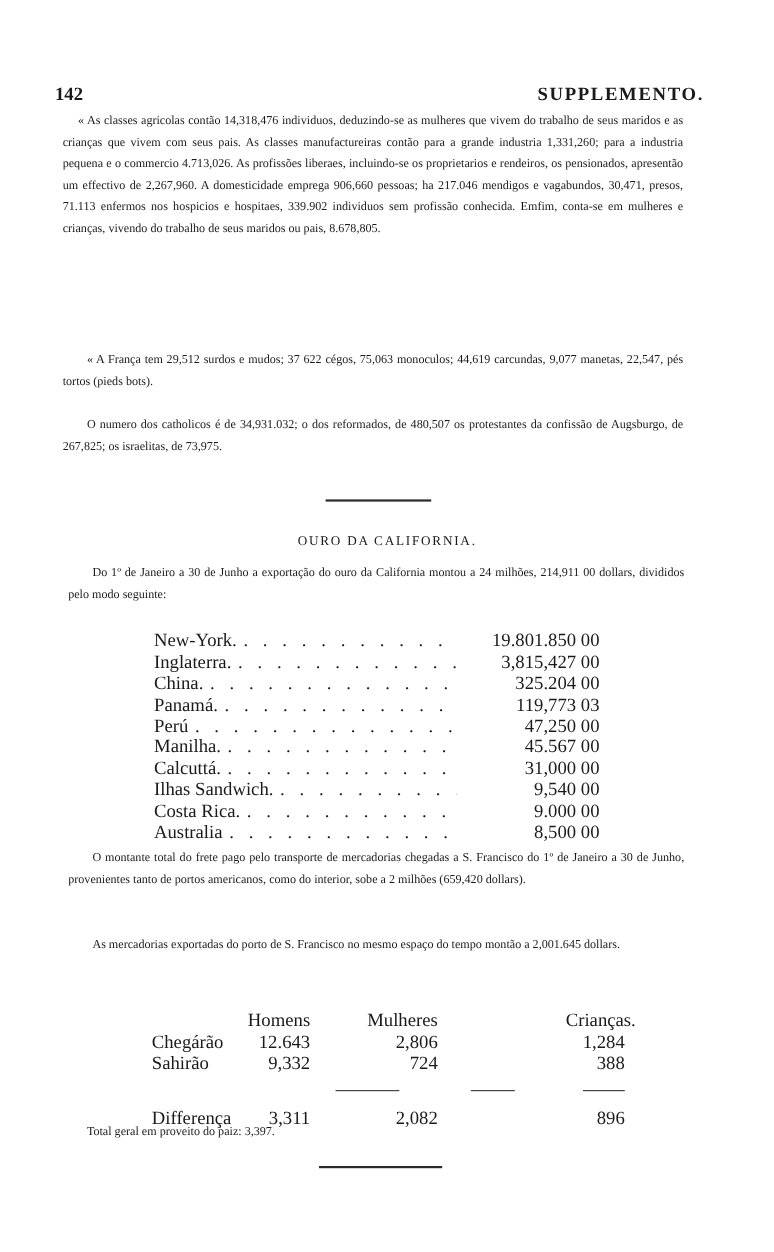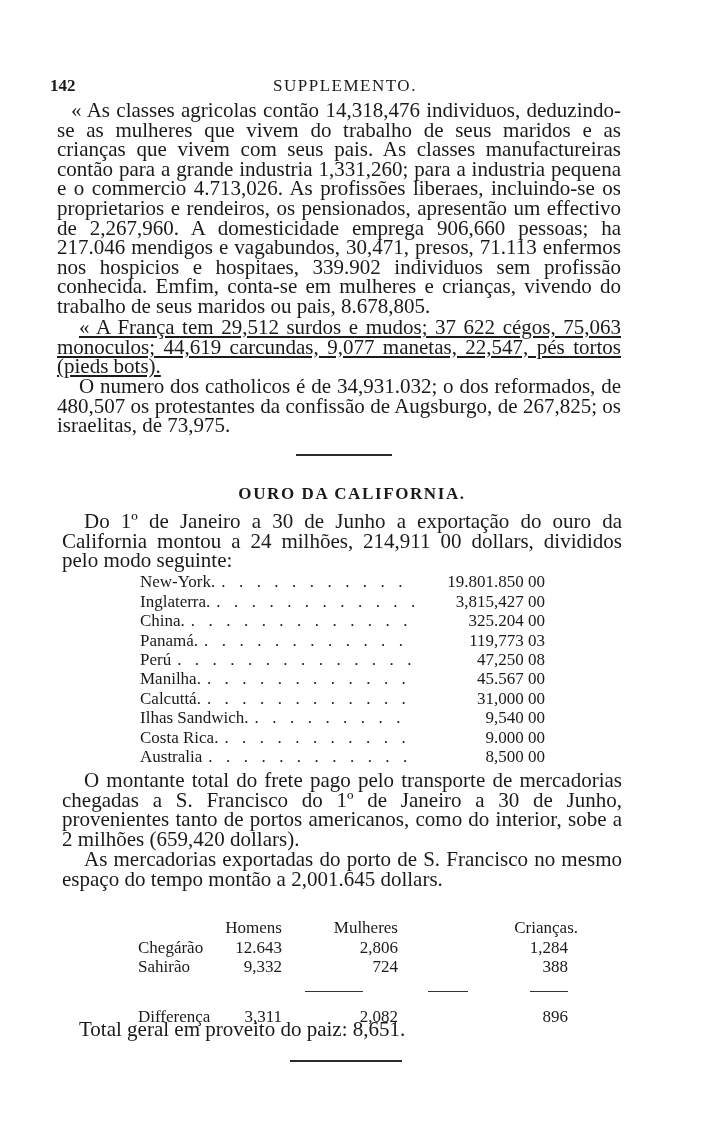--- a/index.html
+++ b/index.html
@@ -1,27 +1,27 @@
 <!DOCTYPE html>
 <html><head>
 <meta charset="utf-8">
 <style>
   html, body { margin: 0; padding: 0; background: #ffffff; }
   body { width: 704px; height: 1138px; position: relative; overflow: hidden;
          font-family: "Liberation Serif", "DejaVu Serif", serif; color: #1a1a1a; }
   .page { position: absolute; left: 0; top: 0; width: 704px; height: 1008px; }
   .runhead { position: absolute; top: 76px; left: 50px; width: 590px; height: 22px; }
   .pno { position: absolute; left: 0; top: 0; font-size: 17px; font-weight: bold; }
-  .rtitle { position: absolute; left: 0; right: 0; text-align: center; top: 0;
-            font-size: 17px; font-weight: normal; letter-spacing: 1.5px; }
-  .para { position: absolute; left: 57px; width: 564px; font-size: 21px; line-height: 19.6px;
+  .rtitle { position: absolute; left: 0; right: 0; text-align: right; top: 0;
+            font-size: 17px; font-weight: bold; letter-spacing: 1.5px; }
+  .para { position: absolute; left: 57px; width: 564px; font-size: 11px; line-height: 19.6px;
           text-align: justify; margin: 0; }
   .rule { position: absolute; height: 2px; background: #2a2a2a; }
   .sechead { position: absolute; left: 0; width: 704px; text-align: center; top: 484px;
-             font-size: 17px; letter-spacing: 1.6px; font-weight: bold; }
+             font-size: 12px; letter-spacing: 1.6px; font-weight: normal; }
   .ltab { position: absolute; left: 140px; top: 573px; width: 405px; }
   .lrow { display: flex; height: 19.4px; font-size: 17px; align-items: flex-end; }
   .lname { white-space: nowrap; }
   .ldots { flex: 1; overflow: hidden; white-space: nowrap; letter-spacing: 4.6px; padding-left: 6px; }
   .lval { white-space: nowrap; text-align: right; min-width: 130px; }
   .ptab { position: absolute; left: 138px; top: 918px; width: 440px; font-size: 17px; }
   .prow { position: relative; height: 19.5px; }
   .prow span { position: absolute; top: 0; white-space: nowrap; }
   .c0 { left: 0; }
   .c1 { right: 296px; text-align: right; }
@@ -33,21 +33,21 @@
 <body>
 
 <div class="page">
 
   <div class="runhead">
     <span class="pno">142</span>
     <span class="rtitle">SUPPLEMENTO.</span>
   </div>
 
   <p class="para" style="top:101px; text-indent:14px;">« As classes agricolas contão 14,318,476 individuos, deduzindo-se as mulheres que vivem do trabalho de seus maridos e as crianças que vivem com seus pais. As classes manufactureiras contão para a grande industria 1,331,260; para a industria pequena e o commercio 4.713,026. As profissões liberaes, incluindo-se os proprietarios e rendeiros, os pensionados, apresentão um effectivo de 2,267,960. A domesticidade emprega 906,660 pessoas; ha 217.046 mendigos e vagabundos, 30,471, presos, 71.113 enfermos nos hospicios e hospitaes, 339.902 individuos sem profissão conhecida. Emfim, conta-se em mulheres e crianças, vivendo do trabalho de seus maridos ou pais, 8.678,805.</p>
-  <p class="para" style="top:318px; text-indent:22px;text-decoration:underline;">« A França tem 29,512 surdos e mudos; 37 622 cégos, 75,063 monoculos; 44,619 carcundas, 9,077 manetas, 22,547, pés tortos (pieds bots).</p>
+  <p class="para" style="top:318px; text-indent:22px;">« A França tem 29,512 surdos e mudos; 37 622 cégos, 75,063 monoculos; 44,619 carcundas, 9,077 manetas, 22,547, pés tortos (pieds bots).</p>
   <p class="para" style="top:377px; text-indent:22px;">O numero dos catholicos é de 34,931.032; o dos reformados, de 480,507 os protestantes da confissão de Augsburgo, de 267,825; os israelitas, de 73,975.</p>
 
   <div class="rule" style="left:296px; top:454px; width:96px;"></div>
 
   <div class="sechead">OURO DA CALIFORNIA.</div>
 
   <p class="para" style="top:512px; left:62px; width:560px; text-indent:22px;">Do 1º de Janeiro a 30 de Junho a exportação do ouro da California montou a 24 milhões, 214,911 00 dollars, divididos pelo modo seguinte:</p>
 
   <div class="ltab" id="ltab">
       <div class="lrow">
@@ -66,21 +66,21 @@
         <span class="lval">325.204 00</span>
       </div>
       <div class="lrow">
         <span class="lname">Panamá.</span>
         <span class="ldots">. . . . . . . . . . . . . . . . . . . . . . . . .</span>
         <span class="lval">119,773 03</span>
       </div>
       <div class="lrow">
         <span class="lname">Perú</span>
         <span class="ldots">. . . . . . . . . . . . . . . . . . . . . . . . .</span>
-        <span class="lval">47,250 08</span>
+        <span class="lval">47,250 00</span>
       </div>
       <div class="lrow">
         <span class="lname">Manilha.</span>
         <span class="ldots">. . . . . . . . . . . . . . . . . . . . . . . . .</span>
         <span class="lval">45.567 00</span>
       </div>
       <div class="lrow">
         <span class="lname">Calcuttá.</span>
         <span class="ldots">. . . . . . . . . . . . . . . . . . . . . . . . .</span>
         <span class="lval">31,000 00</span>
@@ -130,16 +130,16 @@
       <div class="uline" style="left:392px; top:14px; width:38px;"></div>
     </div>
     <div class="prow">
       <span class="c0">Differença</span>
       <span class="c1">3,311</span>
       <span class="c2">2,082</span>
       <span class="c3">896</span>
     </div>
   </div>
 
-  <p class="para" style="top:1020px; left:79px; width:500px;">Total geral em proveito do paiz: 8,651.</p>
+  <p class="para" style="top:1020px; left:79px; width:500px;">Total geral em proveito do paiz: 3,397.</p>
 
   <div class="rule" style="left:290px; top:1060px; width:112px;"></div>
 </div>
 
 </body></html>

